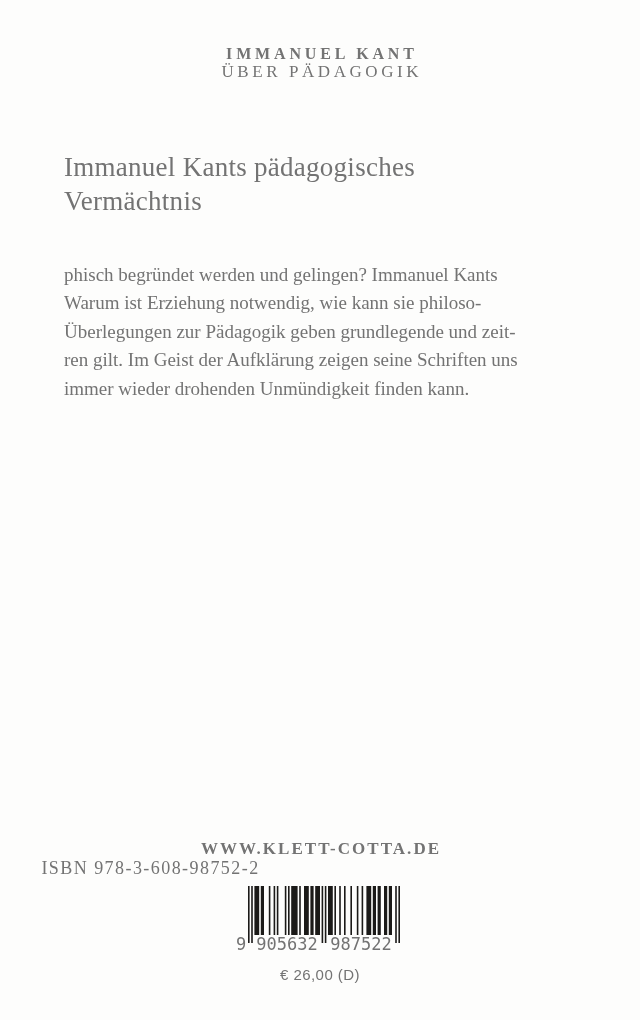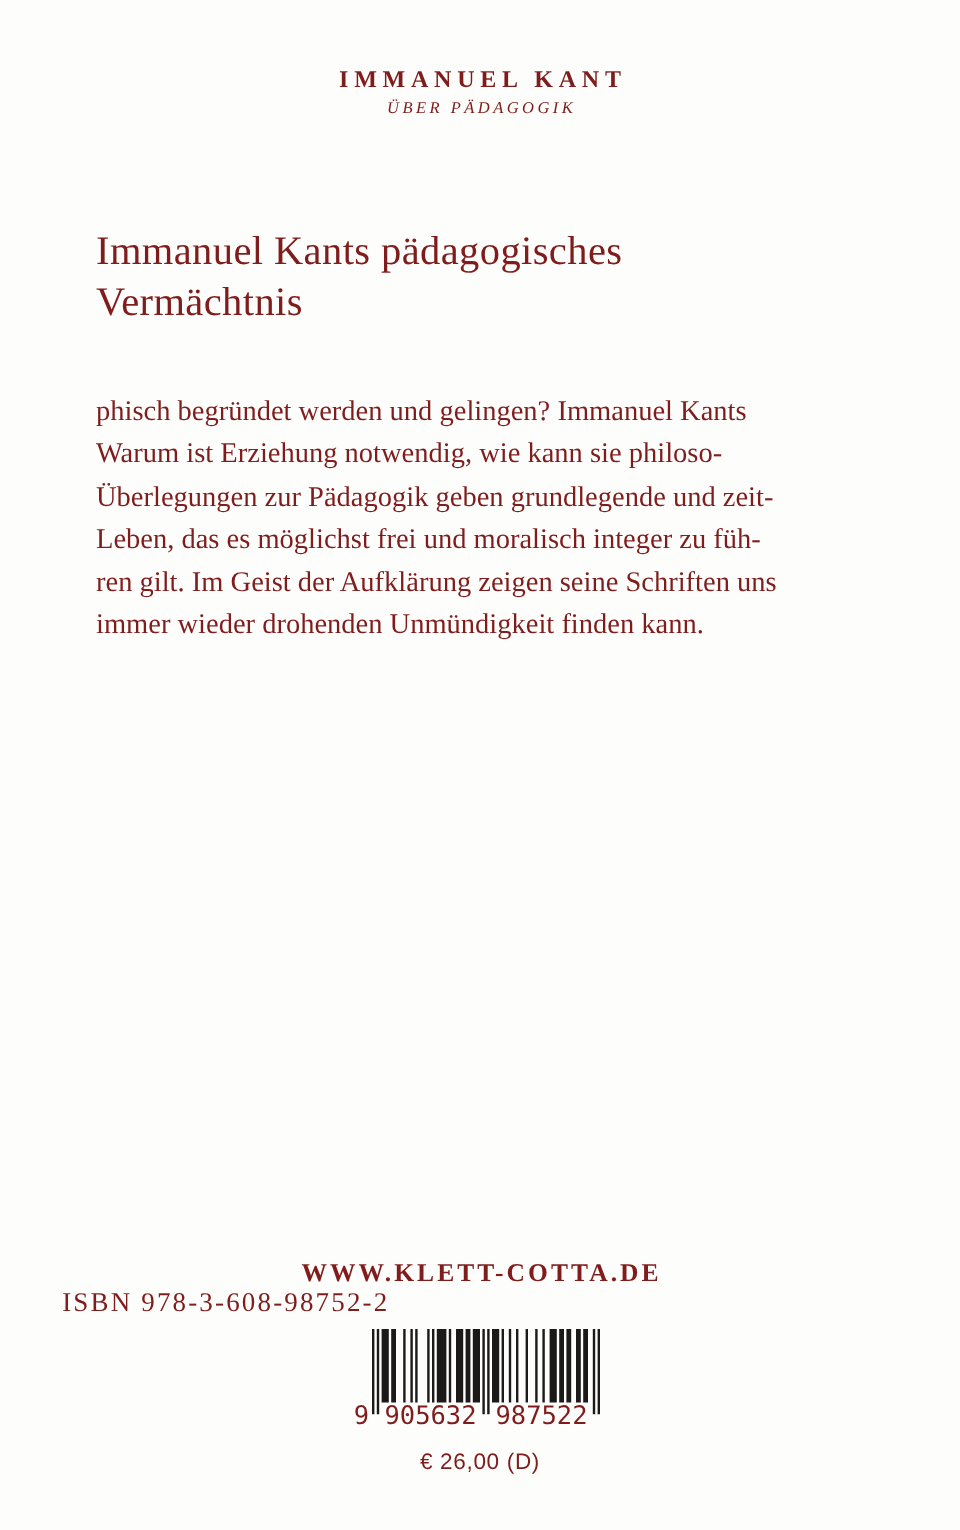--- a/index.html
+++ b/index.html
@@ -28,27 +28,26 @@
     font-weight: bold;
     letter-spacing: 0.24em;
     text-indent: 0.24em;
     white-space: nowrap;
   }
   .imprint-work {
     position: absolute;
     top: 63px; left: 0;
     width: 100%;
     text-align: center;
-    font-size: 11px;
+    font-size: 17px;
     line-height: 18px;
     font-weight: normal;
     letter-spacing: 0.21em;
     text-indent: 0.21em;
     white-space: nowrap;
-    font-style: italic;
   }
   
   .title {
     position: absolute;
     top: 150px; left: 64px;
     margin: 0;
     font-size: 27px;
     line-height: 34px;
     font-weight: normal;
     letter-spacing: 0.01em;
@@ -117,36 +116,35 @@
     font-family: "Liberation Sans", sans-serif;
     font-size: 15px;
     line-height: 18px;
     letter-spacing: 0.03em;
     white-space: nowrap;
   }
 </style>
 </head>
 <body>
 
-<div class="page" style="background: rgb(253, 253, 252); color: #7f1d1d;">
+<div class="page" style="background: rgb(253, 253, 252); color: #737373;">
 
   <div class="imprint-author">IMMANUEL KANT</div>
 
   <div class="imprint-work">ÜBER PÄDAGOGIK</div>
 
   <h1 class="title">
     <span class="title-line">Immanuel Kants pädagogisches</span>
     <span class="title-line">Vermächtnis</span>
   </h1>
 
   <div class="blurb">
     <span class="blurb-line">phisch begründet werden und gelingen? Immanuel Kants</span>
     <span class="blurb-line">Warum ist Erziehung notwendig, wie kann sie philoso-</span>
     <span class="blurb-line">Überlegungen zur Pädagogik geben grundlegende und zeit-</span>
-    <span class="blurb-line">Leben, das es möglichst frei und moralisch integer zu füh-</span>
     <span class="blurb-line">ren gilt. Im Geist der Aufklärung zeigen seine Schriften uns</span>
     <span class="blurb-line">immer wieder drohenden Unmündigkeit finden kann.</span>
   </div>
 
   <div class="website">WWW.KLETT-COTTA.DE</div>
 
   <div class="isbn">ISBN 978-3-608-98752-2</div>
 
   <div class="barcode">
     <svg class="barcode-bars" width="152" height="57" xmlns="http://www.w3.org/2000/svg">

